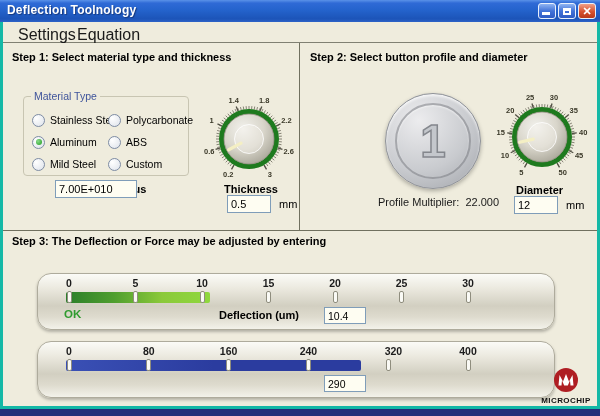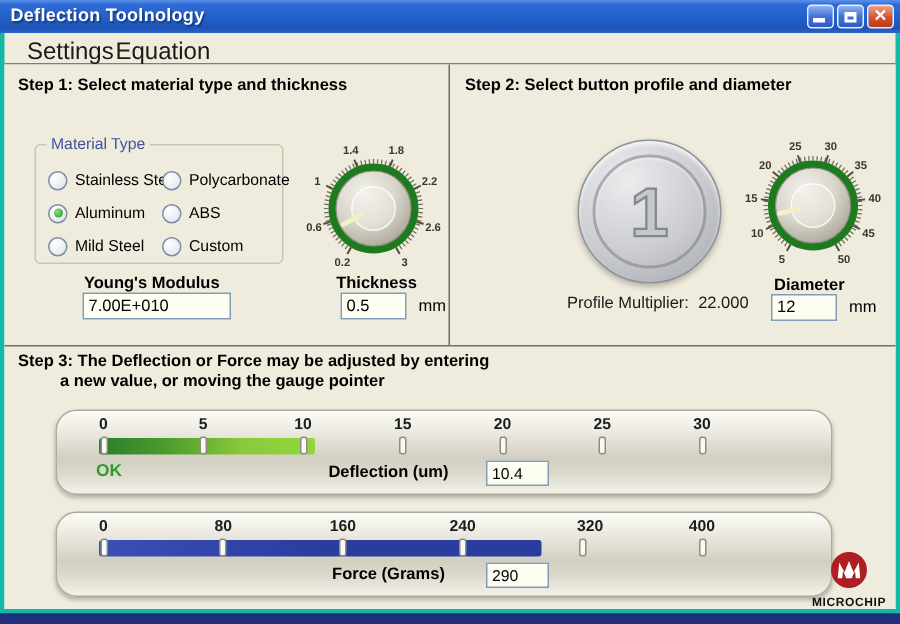--- a/index.html
+++ b/index.html
@@ -219,21 +219,21 @@
           <line x1="80.66718417358422" y1="60.842655232327154" x2="85.44504820251493" y2="62.31643110438168" stroke="#525044" stroke-width="1.3"></line>
           <text x="91.65627144012483" y="66.73233973805256" text-anchor="middle" class="knob-label">2.6</text>
           <line x1="67" y1="77.98076211353316" x2="69.5" y2="82.31088913245536" stroke="#525044" stroke-width="1.3"></line>
           <text x="72.74999999999999" y="90.44005425705421" text-anchor="middle" class="knob-label">3</text>
           <circle cx="52" cy="52" r="27.5" fill="none" stroke="#1E7A1E" stroke-width="5"></circle>
           <circle cx="52" cy="52" r="25" fill="url(#kb1)" stroke="#8F8C7E" stroke-width="0.8"></circle>
           <circle cx="52" cy="52" r="14.5" fill="rgba(245,244,238,0.35)" stroke="rgba(255,255,255,0.8)" stroke-width="1"></circle>
           <line x1="44.042961458458514" y1="56.205417654457555" x2="31.665345949393974" y2="62.74717845028042" stroke="#F4EFC4" stroke-width="3.2" stroke-linecap="round"></line>
         </svg>
       <div class="fld-label" style="left:53px;top:140px;">Young's Modulus</div>
-      <input class="txt" style="left: 52px; top: 152px; width: 99px;" value="7.00E+010">
+      <input class="txt" style="left: 52px; top: 137px; width: 82px;" value="7.00E+010">
       <div class="fld-label ctr" style="left:212px;top:140px;width:72px;">Thickness</div>
       <input class="txt" style="left: 224px; top: 152px; width: 44px;" value="0.5">
       <span class="unit" style="left:276px;top:155px;">mm</span>
     </section>
 
     <section class="panel step2">
       <div class="step-header" style="left:10px;top:8px;">Step 2: Select button profile and diameter</div>
       <div class="coin" style="left:85px;top:50px;">
         <div class="coin-inner"></div>
         <div class="coin-digit">1</div>
@@ -335,21 +335,20 @@
       <div class="pm-line" style="left:78px;top:153px;">
         <span>Profile Multiplier:</span>&nbsp;&nbsp;<span>22.000</span>
       </div>
       <div class="fld-label" style="left:216px;top:141px;">Diameter</div>
       <input class="txt" style="left: 214px; top: 153px; width: 44px;" value="12">
       <span class="unit" style="left:266px;top:156px;">mm</span>
     </section>
 
     <section class="panel step3">
       <div class="step-header" style="left:9px;top:4px;">Step 3: The Deflection or Force may be adjusted by entering</div>
-      <div class="step-header" style="left:37px;top:17px;">a new value, or moving the gauge pointer</div>
       <div class="gauge gauge1">
           <div class="g-bar" style="left: 28px; width: 144.32px; background: linear-gradient(90deg, rgb(43, 126, 43), rgb(79, 158, 46), rgb(139, 201, 58), rgb(143, 216, 62));"></div>
           <div class="g-label" style="left: 17px;">0</div>
           <div class="g-tick" style="left: 28.5px;"></div>
           <div class="g-label" style="left: 83.5px;">5</div>
           <div class="g-tick" style="left: 95px;"></div>
           <div class="g-label" style="left: 150px;">10</div>
           <div class="g-tick" style="left: 161.5px;"></div>
           <div class="g-label" style="left: 216.5px;">15</div>
           <div class="g-tick" style="left: 228px;"></div>
@@ -370,21 +369,20 @@
           <div class="g-label" style="left: 96.8px;">80</div>
           <div class="g-tick" style="left: 108.3px;"></div>
           <div class="g-label" style="left: 176.6px;">160</div>
           <div class="g-tick" style="left: 188.1px;"></div>
           <div class="g-label" style="left: 256.4px;">240</div>
           <div class="g-tick" style="left: 267.9px;"></div>
           <div class="g-label" style="left: 336.2px; text-align: right;">320</div>
           <div class="g-tick" style="left: 347.7px;"></div>
           <div class="g-label" style="left: 416px;">400</div>
           <div class="g-tick" style="left: 427.5px;"></div>
-          <div class="g-mid">Force (Grams)</div>
           <input class="g-input" value="290" style="">
         </div>
       <div class="logo">
         <svg width="26" height="26" viewBox="0 0 26 26">
           <circle cx="13" cy="13" r="12" fill="#AF1E23"></circle>
           <path d="M5.5 18.5 L6.5 8 L10 14.5 L13 7 L16 14.5 L19.5 8 L20.5 18.5 L17.5 18.5 L17 13.5 L14.8 18.5 L11.2 18.5 L9 13.5 L8.5 18.5 Z" fill="#FFFFFF"></path>
         </svg>
         <div class="logo-text">MICROCHIP</div>
       </div>
     </section>

